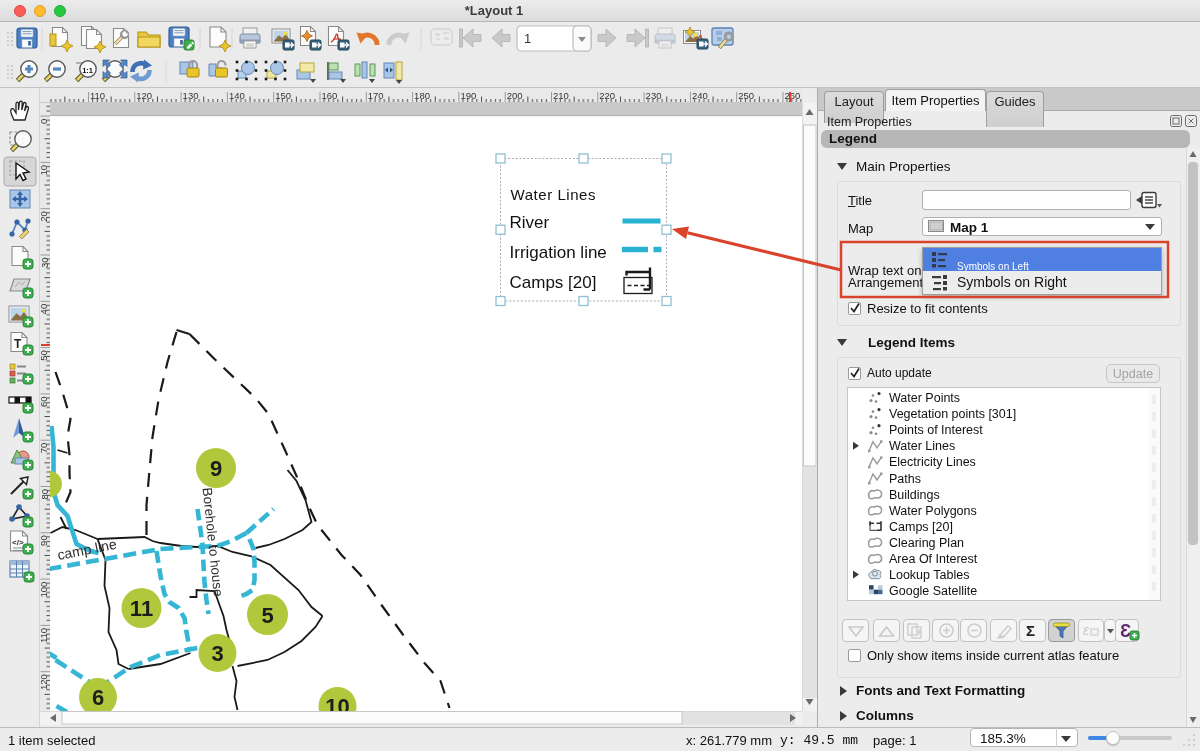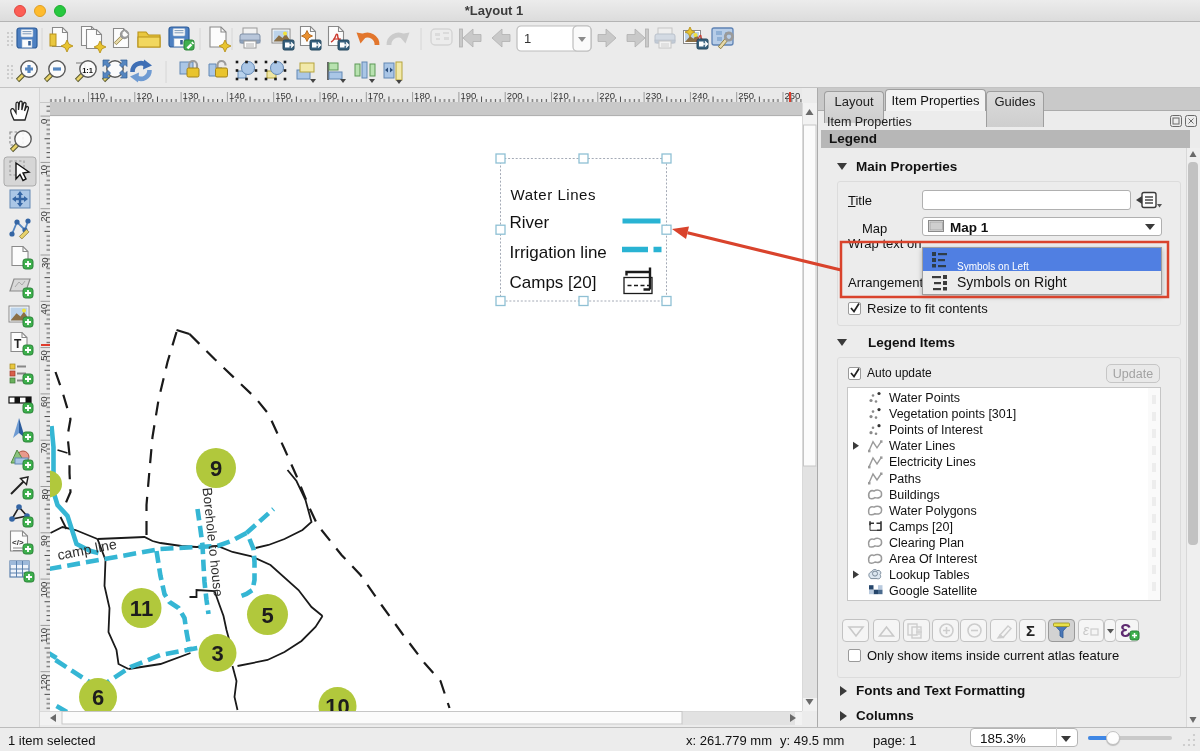--- a/index.html
+++ b/index.html
@@ -588,48 +588,48 @@
 <div class="abs" style="left:6px;top:3px;width:60px;height:32px;background:linear-gradient(#dcdcdc,#cecece);border:1px solid #9e9e9e;border-bottom:none;border-radius:4px 4px 0 0;font-size:13px;color:#222;text-align:center;line-height:20px;">Layout</div>
 <div class="abs" style="left:67px;top:1px;width:101px;height:22px;background:#f3f3f3;border:1px solid #9e9e9e;border-bottom:none;border-radius:4px 4px 0 0;font-size:13px;color:#111;text-align:center;line-height:22px;z-index:2;">Item Properties</div>
 <div class="abs" style="left:168px;top:3px;width:58px;height:36px;background:linear-gradient(#dcdcdc,#cecece);border:1px solid #9e9e9e;border-bottom:none;border-radius:4px 4px 0 0;font-size:13px;color:#222;text-align:center;line-height:20px;">Guides</div>
 <div class="abs" style="left:9px;top:27px;font-size:12.5px;color:#222;">Item Properties</div>
 <svg class="abs" style="left:352px;top:27px;" width="28" height="13" viewBox="0 0 28 13">
       <rect x="0.5" y="0.5" width="11" height="11" rx="2" fill="none" stroke="#6a6a6a"></rect>
       <rect x="3" y="3" width="6" height="6" fill="none" stroke="#6a6a6a"></rect>
       <rect x="15.5" y="0.5" width="11" height="11" rx="2" fill="none" stroke="#6a6a6a"></rect>
       <path d="M18.5,3.5 l5,5 m0,-5 l-5,5" stroke="#6a6a6a" fill="none"></path>
     </svg>
-<div class="abs" style="left:3px;top:42px;width:369px;height:18px;background:#b7b7b7;font-size:13.5px;font-weight:bold;color:#111;padding-left:8px;line-height:18px;">Legend</div>
+<div class="abs" style="left:3px;top:42px;width:369px;height:18px;background:#b7b7b7;font-size:13.5px;font-weight:bold;color:#111;padding-left:8px;line-height:18px;border-radius:6px;">Legend</div>
 </div>
 <svg class="abs" style="left:836px;top:161px" width="12" height="10" viewBox="0 0 12 10">
     <polygon points="1,2 11,2 6,9" fill="#3a3a3a"></polygon>
   </svg>
-<div class="abs" style="left:856px;top:159px;font-size:13.5px;font-weight:bold;color:#111;white-space:nowrap;">Main Properties</div>
+<div class="abs" style="left:856px;top:159px;font-size:13.5px;font-weight:normal;color:#111;white-space:nowrap;">Main Properties</div>
 <div class="abs" style="left:837px;top:181px;width:344px;height:145px;border:1px solid #dcdcdc;border-radius:3px;"></div>
 <div class="abs" style="left:848px;top:193px;font-size:13px;font-weight:normal;color:#111;white-space:nowrap;"><span style="text-decoration:underline">T</span>itle</div>
 <div class="abs" style="left:922px;top:190px;width:209px;height:20px;background:#fff;border:1px solid #b0b0b0;border-radius:3px;"></div>
 <svg class="abs" style="left:1135px;top:190px" width="28" height="20" viewBox="0 0 28 20">
     <path d="M7,6 L1,10 L7,14 z" fill="#3a3a3a"></path>
     <rect x="7" y="2.5" width="14" height="15" rx="2" fill="#fdfdfd" stroke="#3a3a3a" stroke-width="1.4"></rect>
     <line x1="10" y1="7" x2="18" y2="7" stroke="#3a3a3a" stroke-width="1.4"></line>
     <line x1="10" y1="10" x2="18" y2="10" stroke="#3a3a3a" stroke-width="1.4"></line>
     <line x1="10" y1="13" x2="18" y2="13" stroke="#3a3a3a" stroke-width="1.4"></line>
     <polygon points="22,14 27,14 24.5,17.5" fill="#555"></polygon>
   </svg>
-<div class="abs" style="left:848px;top:221px;font-size:13px;font-weight:normal;color:#111;white-space:nowrap;margin-left:14px;">Map</div>
+<div class="abs" style="left:848px;top:221px;font-size:13px;font-weight:normal;color:#111;white-space:nowrap;">Map</div>
 <div class="abs" style="left:922px;top:217px;width:240px;height:19px;background:#fff;border:1px solid #b0b0b0;border-radius:3px;"></div>
 <svg class="abs" style="left:928px;top:220px" width="17" height="13" viewBox="0 0 17 13">
     <rect x="0.5" y="0.5" width="15" height="11" fill="#e3e3e3" stroke="#8a8a8a"></rect>
     <rect x="2" y="2" width="12.5" height="8" fill="#cfcfcf" stroke="#9a9a9a" stroke-width="0.7"></rect>
   </svg>
 <div class="abs" style="left:950px;top:220px;font-size:13.5px;font-weight:bold;color:#111;white-space:nowrap;">Map 1</div>
 <svg class="abs" style="left:1144px;top:223px" width="12" height="8" viewBox="0 0 12 8">
     <polygon points="1,1 11,1 6,7" fill="#3a3a3a"></polygon>
   </svg>
-<div class="abs" style="left:848px;top:236px;font-size:13px;font-weight:normal;color:#111;white-space:nowrap;">Wrap text on</div>
+<div class="abs" style="left:848px;top:263px;font-size:13px;font-weight:normal;color:#111;white-space:nowrap;">Wrap text on</div>
 <div class="abs" style="left:848px;top:275px;font-size:13px;font-weight:normal;color:#111;white-space:nowrap;">Arrangement</div>
 <div class="abs" style="left:922px;top:247px;width:240px;height:48px;background:#ececec;border:1px solid #9e9e9e;box-shadow:0 2px 5px rgba(0,0,0,0.25);"></div>
 <div class="abs" style="left:923px;top:248px;width:238px;height:23px;background:#507fe2;"></div>
 <div class="abs" style="left:957px;top:261px;font-size:10px;font-weight:normal;color:#fff;white-space:nowrap;">Symbols on Left</div>
 <div class="abs" style="left:957px;top:274px;font-size:14px;font-weight:normal;color:#111;white-space:nowrap;">Symbols on Right</div>
 <svg class="abs" style="left:931px;top:251px" width="17" height="17" viewBox="0 0 17 17">
     <g fill="#2e3d49">
       <rect x="1" y="1" width="4" height="4"></rect>
       <rect x="1" y="7" width="4" height="4"></rect>
       <rect x="1" y="13" width="4" height="3.5"></rect>
@@ -798,21 +798,21 @@
 <div class="abs" style="left:856px;top:708px;font-size:13.5px;font-weight:bold;color:#111;white-space:nowrap;">Columns</div>
 <div class="abs" style="left:1186px;top:148px;width:14px;height:579px;background:#efefef;border-left:1px solid #d8d8d8;"></div>
 <svg class="abs" style="left:1186px;top:148px" width="14" height="579" viewBox="0 0 14 579">
 <rect x="2" y="14" width="10" height="383" rx="4" fill="#c2c2c2"></rect>
 <polygon points="7,3 10.5,9 3.5,9" fill="#6a6a6a"></polygon>
 <polygon points="7,575 10.5,569 3.5,569" fill="#6a6a6a"></polygon>
 </svg>
 <div class="abs" style="left:0;top:727px;width:1200px;height:24px;background:#ececec;border-top:1px solid #bcbcbc;"></div>
 <div class="abs" style="left:8px;top:733px;font-size:13px;font-weight:normal;color:#111;white-space:nowrap;">1 item selected</div>
 <div class="abs" style="left:686px;top:733px;font-size:13px;font-weight:normal;color:#111;white-space:nowrap;">x: 261.779 mm</div>
-<div class="abs" style="left:780px;top:733px;font-size:13px;font-weight:normal;color:#111;white-space:nowrap;">y: 49.5 mm</div>
+<div class="abs" style="left:780px;top:733px;font-size:13px;font-weight:normal;color:#111;white-space:nowrap;font-family:Liberation Mono, monospace;">y: 49.5 mm</div>
 <div class="abs" style="left:873px;top:733px;font-size:13px;font-weight:normal;color:#111;white-space:nowrap;">page: 1</div>
 <div class="abs" style="left:970px;top:728px;width:108px;height:19px;background:#fff;border:1px solid #b5b5b5;border-radius:4px;"></div>
 <div class="abs" style="left:980px;top:731px;font-size:13.5px;font-weight:normal;color:#111;white-space:nowrap;">185.3%</div>
 <div class="abs" style="left:1056px;top:728px;width:1px;height:19px;background:#cfcfcf;"></div>
 <svg class="abs" style="left:1060px;top:735px" width="12" height="8" viewBox="0 0 12 8">
     <polygon points="1,1 11,1 6,7" fill="#3a3a3a"></polygon>
   </svg>
 <div class="abs" style="left:1088px;top:736px;width:84px;height:4px;background:#c9c9c9;border-radius:2px;"></div>
 <div class="abs" style="left:1088px;top:736px;width:26px;height:4px;background:#3f87e5;border-radius:2px;"></div>
 <div class="abs" style="left:1106px;top:731px;width:14px;height:14px;background:#fdfdfd;border:1px solid #c2c2c2;border-radius:50%;box-shadow:0 1px 1px rgba(0,0,0,0.2);"></div>

